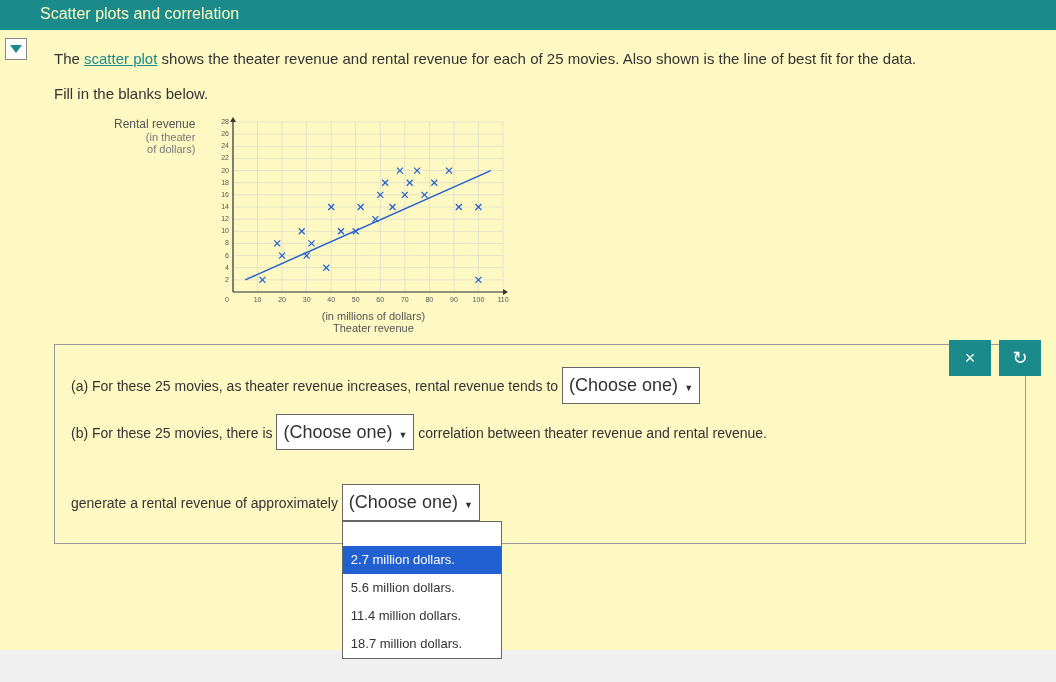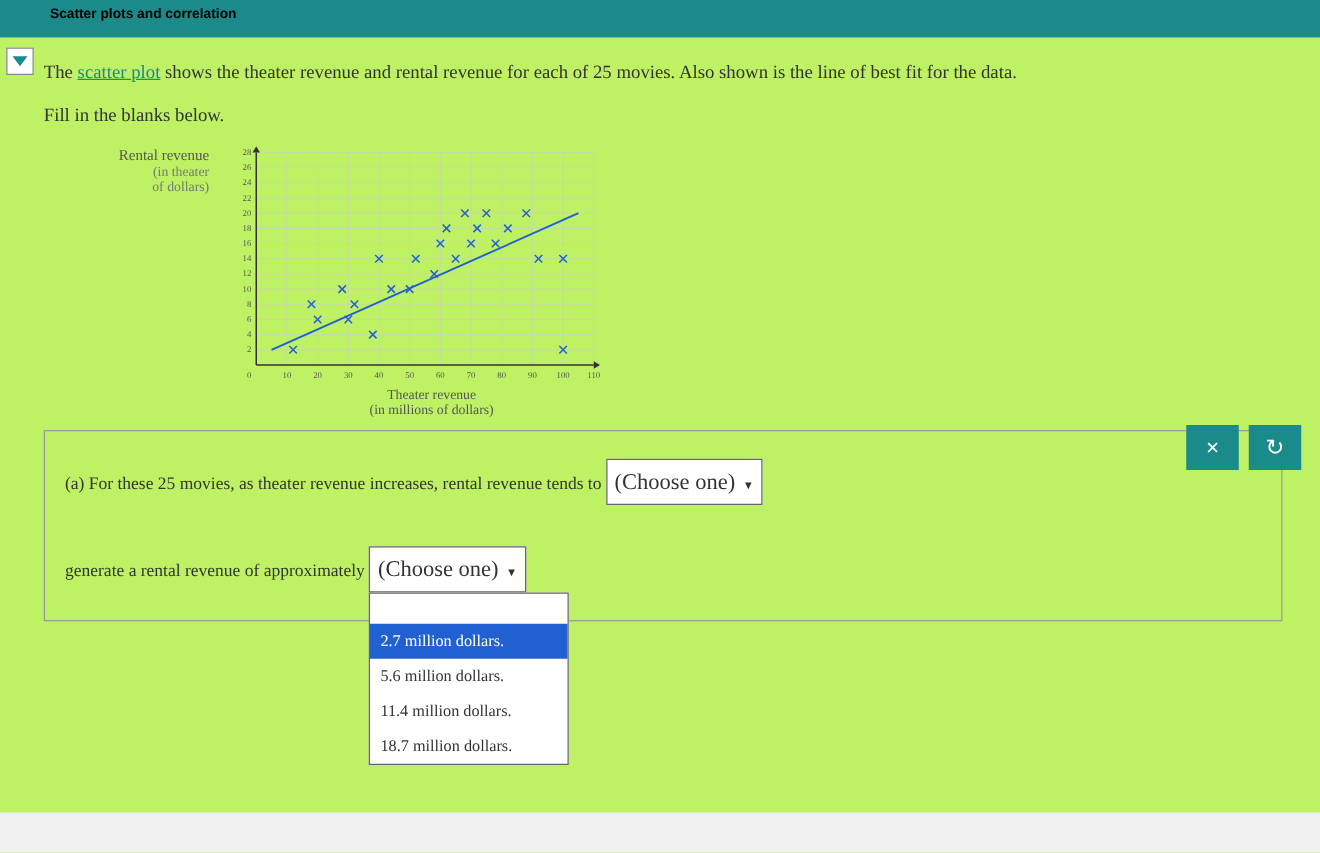--- a/index.html
+++ b/index.html
@@ -1,21 +1,21 @@
 <!DOCTYPE html>
 <html><head>
 <meta charset="utf-8">
 <style>
 * { margin: 0; padding: 0; box-sizing: border-box; }
 body { font-family: Arial, sans-serif; background: #f0f0f0; width: 1056px; height: 682px; position: relative; overflow: hidden; }
 .top-bar { background: #1a8a8a; height: 30px; width: 100%; position: relative; }
-.top-bar-text { color: #000000; padding: 5px 40px; font-size: 11px; font-weight: bold; }
+.top-bar-text { color: #fef9c3; padding: 5px 40px; font-size: 16px; font-weight: normal; }
 .expand-toggle { position: absolute; left: 5px; top: 38px; width: 22px; height: 22px; border: 1px solid #888; background: white; display: flex; align-items: center; justify-content: center; cursor: pointer; }
 .chevron-down { width: 0; height: 0; border-left: 6px solid transparent; border-right: 6px solid transparent; border-top: 8px solid #1a8a8a; }
-.content { padding: 15px 30px 10px 35px; background: #bef264; min-height: 620px; font-family: Liberation Serif, serif; }
+.content { padding: 15px 30px 10px 54px; background: #fef9c3; min-height: 620px; }
 .problem-text { font-size: 15px; color: #333; line-height: 1.8; margin-bottom: 8px; }
 .link { color: #1a8a8a; text-decoration: underline; cursor: pointer; }
 .chart-area { display: flex; margin: 10px 0 10px 60px; }
 .y-label { font-size: 12px; color: #555; text-align: right; margin-right: 8px; }
 .y-label-sub { font-size: 11px; color: #777; }
 .chart-box { position: relative; }
 svg.chart { display: block; }
 .x-label-wrap { text-align: center; font-size: 11px; color: #555; margin-top: 3px; margin-left: 30px; }
 .questions-box { border: 1px solid #999; padding: 12px 16px; margin-top: 10px; position: relative; }
 .question { font-size: 14px; color: #333; margin: 10px 0; line-height: 1.7; }
@@ -208,30 +208,35 @@
               <line x1="272.45454545454544" y1="159.85714285714286" x2="278.45454545454544" y2="165.85714285714286"></line>
               <line x1="272.45454545454544" y1="165.85714285714286" x2="278.45454545454544" y2="159.85714285714286"></line>
             </g>
             <g stroke="#2060d0" stroke-width="1.2">
               <line x1="272.45454545454544" y1="87" x2="278.45454545454544" y2="93"></line>
               <line x1="272.45454545454544" y1="93" x2="278.45454545454544" y2="87"></line>
             </g>
           </g>
       </svg>
       <div class="x-label-wrap">
+        <div>(in millions of dollars)</div>
         <div>Theater revenue</div>
-        <div>(in millions of dollars)</div>
       </div>
     </div>
   </div>
 
   <div class="questions-box">
     <div class="question">
       <span>(a) For these 25 movies, as theater revenue increases, rental revenue tends to </span>
       <span class="dropdown">(Choose one)</span>
+    </div>
+    <div class="question">
+      <span>(b) For these 25 movies, there is </span>
+      <span class="dropdown">(Choose one)</span>
+      <span> correlation between theater revenue and rental revenue.</span>
     </div>
     <div class="question">
       <br>
       <span>generate a rental revenue of approximately </span>
       <span class="dropdown-open">
         <span class="dropdown">(Choose one)</span>
         <div class="dropdown-menu" id="dropdown-c-menu">
             <div class="highlighted">2.7 million dollars.</div>
             <div>5.6 million dollars.</div>
             <div>11.4 million dollars.</div>

